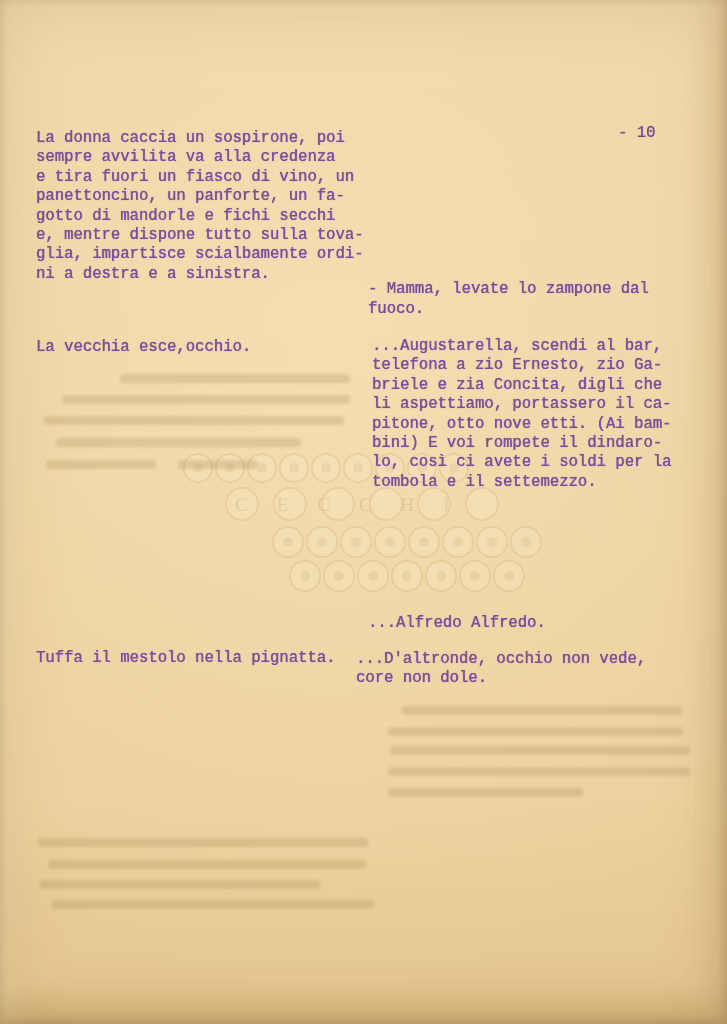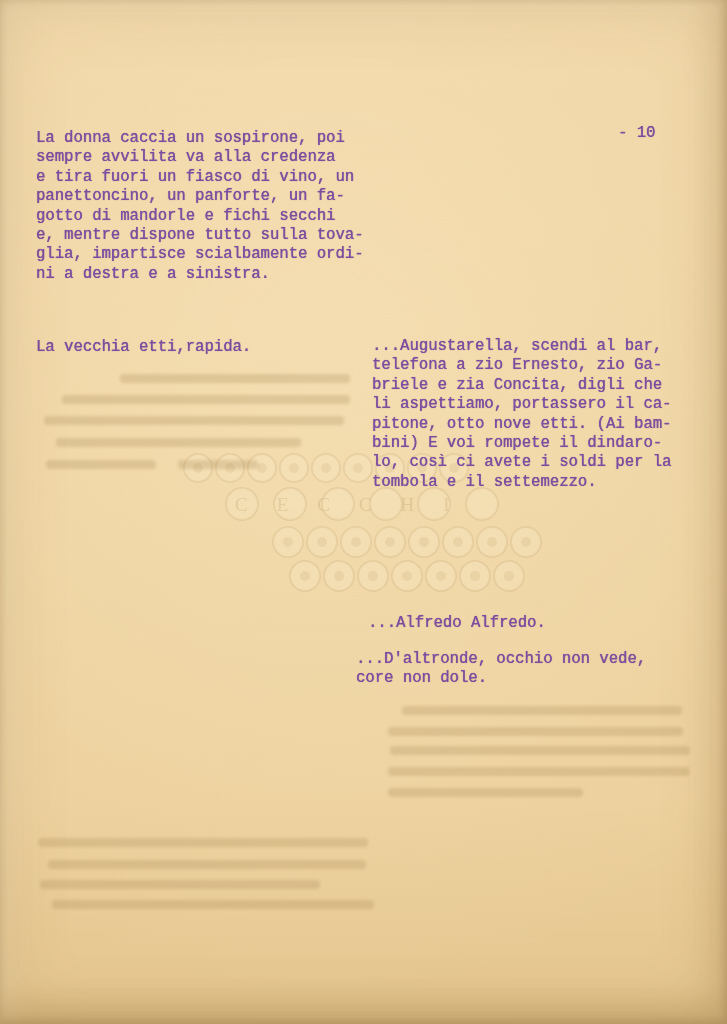--- a/index.html
+++ b/index.html
@@ -162,35 +162,38 @@
   <div class="tw action-1">La donna caccia un sospirone, poi
 sempre avvilita va alla credenza
 e tira fuori un fiasco di vino, un
 panettoncino, un panforte, un fa-
 gotto di mandorle e fichi secchi
 e, mentre dispone tutto sulla tova-
 glia, impartisce scialbamente ordi-
 ni a destra e a sinistra.</div>
 
   <div class="tw dialogue-1">
+    <div>- Mamma, levate lo zampone dal
+fuoco.</div>
   </div>
 
-  <div class="tw action-2">La vecchia etti,rapida.</div>
+  <div class="tw action-2">La vecchia esce,occhio.</div>
 
   <div class="tw dialogue-2">...Augustarella, scendi al bar,
 telefona a zio Ernesto, zio Ga-
 briele e zia Concita, digli che
 li aspettiamo, portassero il ca-
 pitone, otto nove etti. (Ai bam-
 bini) E voi rompete il dindaro-
 lo, così ci avete i soldi per la
 tombola e il settemezzo.</div>
 
   <div class="tw scene-block">
   </div>
 
   <div class="tw dialogue-3">...Alfredo Alfredo.</div>
 
+  <div class="tw action-4">Tuffa il mestolo nella pignatta.</div>
 
   <div class="tw dialogue-4">...D'altronde, occhio non vede,
 core non dole.</div>
 
 </div>
 
 </body></html>

